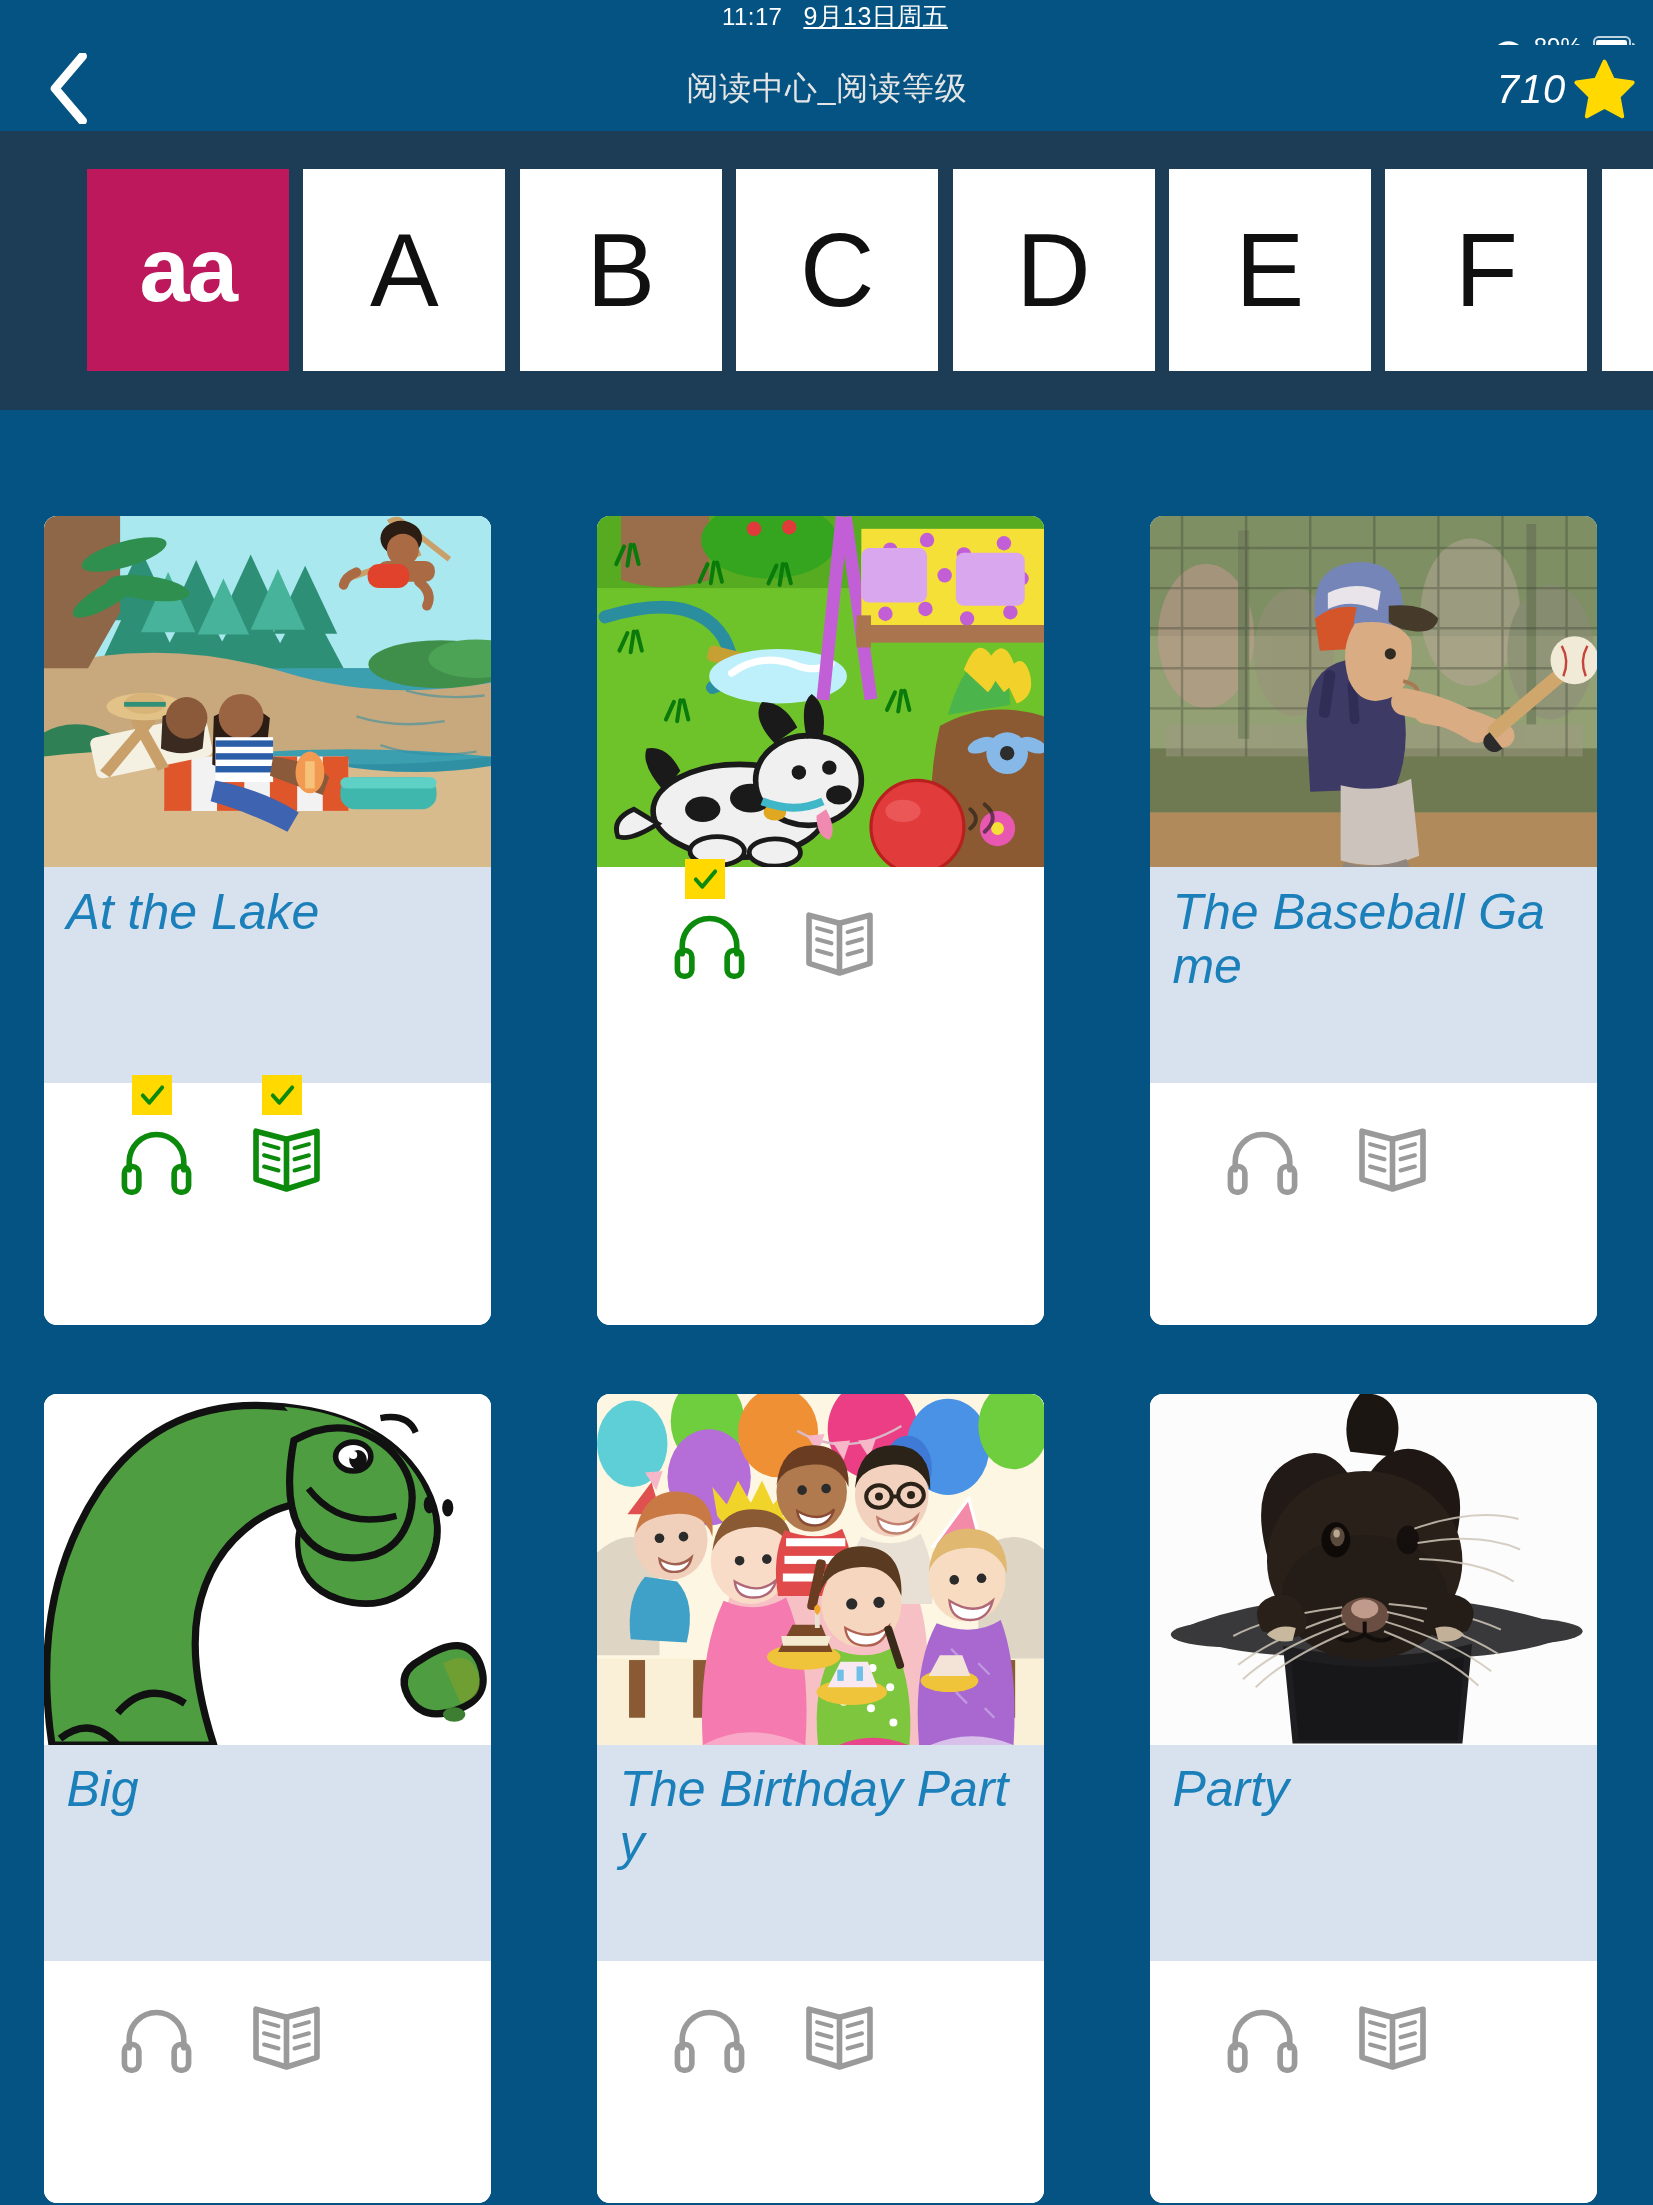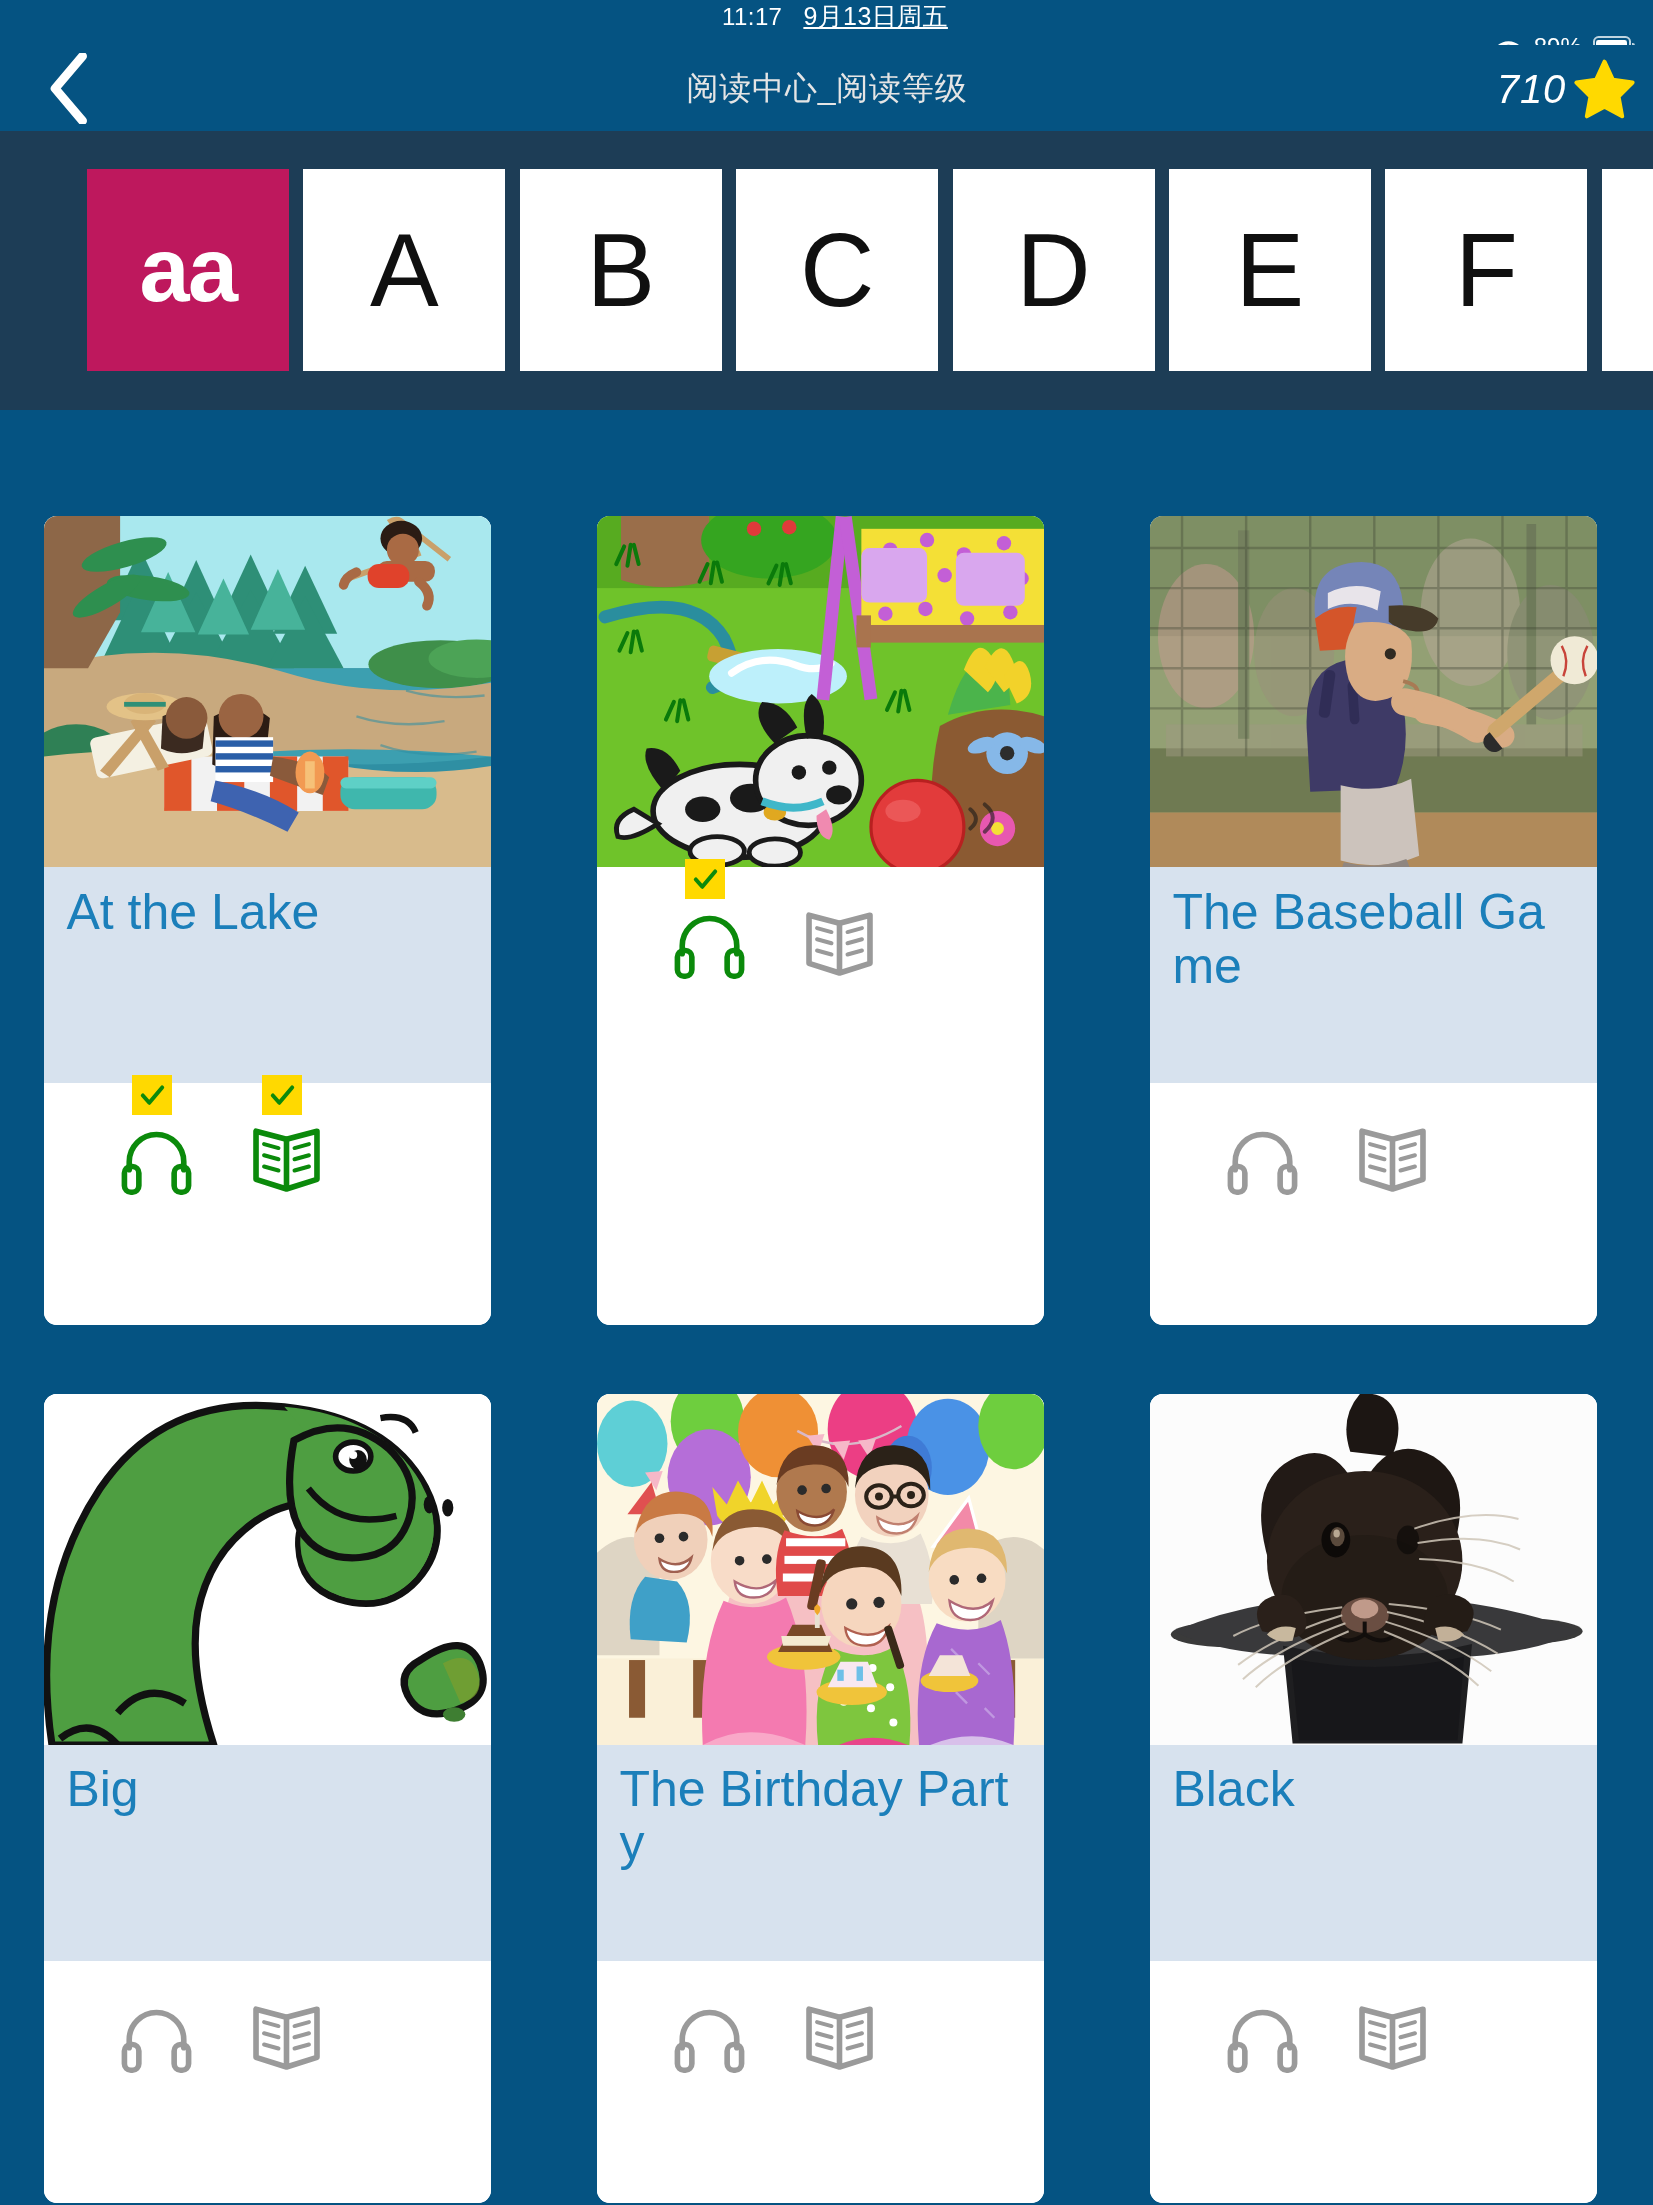--- a/index.html
+++ b/index.html
@@ -106,20 +106,21 @@
     overflow: hidden;
     position: relative;
     background: #ffffff;
   }
   .card-thumb svg { display: block; width: 100%; height: 100%; }
   .card-title-band {
     background: #d7e2ee;
     flex: 0 0 216px;
     padding: 17.6px 22.4px 0 22.4px;
     overflow: hidden;
+    font-style: italic;
   }
   .card-title {
     color: #1b7fba;
     font-size: 50px;
     line-height: 1.08;
     word-break: break-all;
     font-weight: 400;
   }
   .card-footer {
     flex: 1 1 auto;
@@ -793,21 +794,21 @@
         </g>
         <g>
           <path d="M140 296 q-18 -34 14 -44 q30 -8 40 24 q6 22 -14 28z" fill="#2a201a"></path>
           <path d="M146 300 q14 -14 36 -8 l-4 16 q-20 4 -32 -8z" fill="#c8b89e"></path>
           <path d="M396 296 q20 -32 -10 -44 q-30 -10 -42 20 q-8 24 12 30z" fill="#241c16"></path>
           <path d="M392 300 q-14 -14 -36 -8 l4 16 q20 4 32 -8z" fill="#c2b098"></path>
         </g>
       </svg>
     </div>
     <div class="card-title-band">
-      <div class="card-title">Black</div>
+      <div class="card-title">Party</div>
     </div>
     <div class="card-footer">
       <span class="icon-slot">
         <svg viewBox="0 0 96 96">
           <path d="M14 62 V52 a34 34 0 0 1 68 0 V62" fill="none" stroke="#9a9a9a" stroke-width="7" stroke-linecap="round"></path>
           <rect x="8" y="58" width="18" height="32" rx="8" fill="none" stroke="#9a9a9a" stroke-width="7"></rect>
           <rect x="70" y="58" width="18" height="32" rx="8" fill="none" stroke="#9a9a9a" stroke-width="7"></rect>
         </svg>
       </span>
       <span class="icon-slot">

